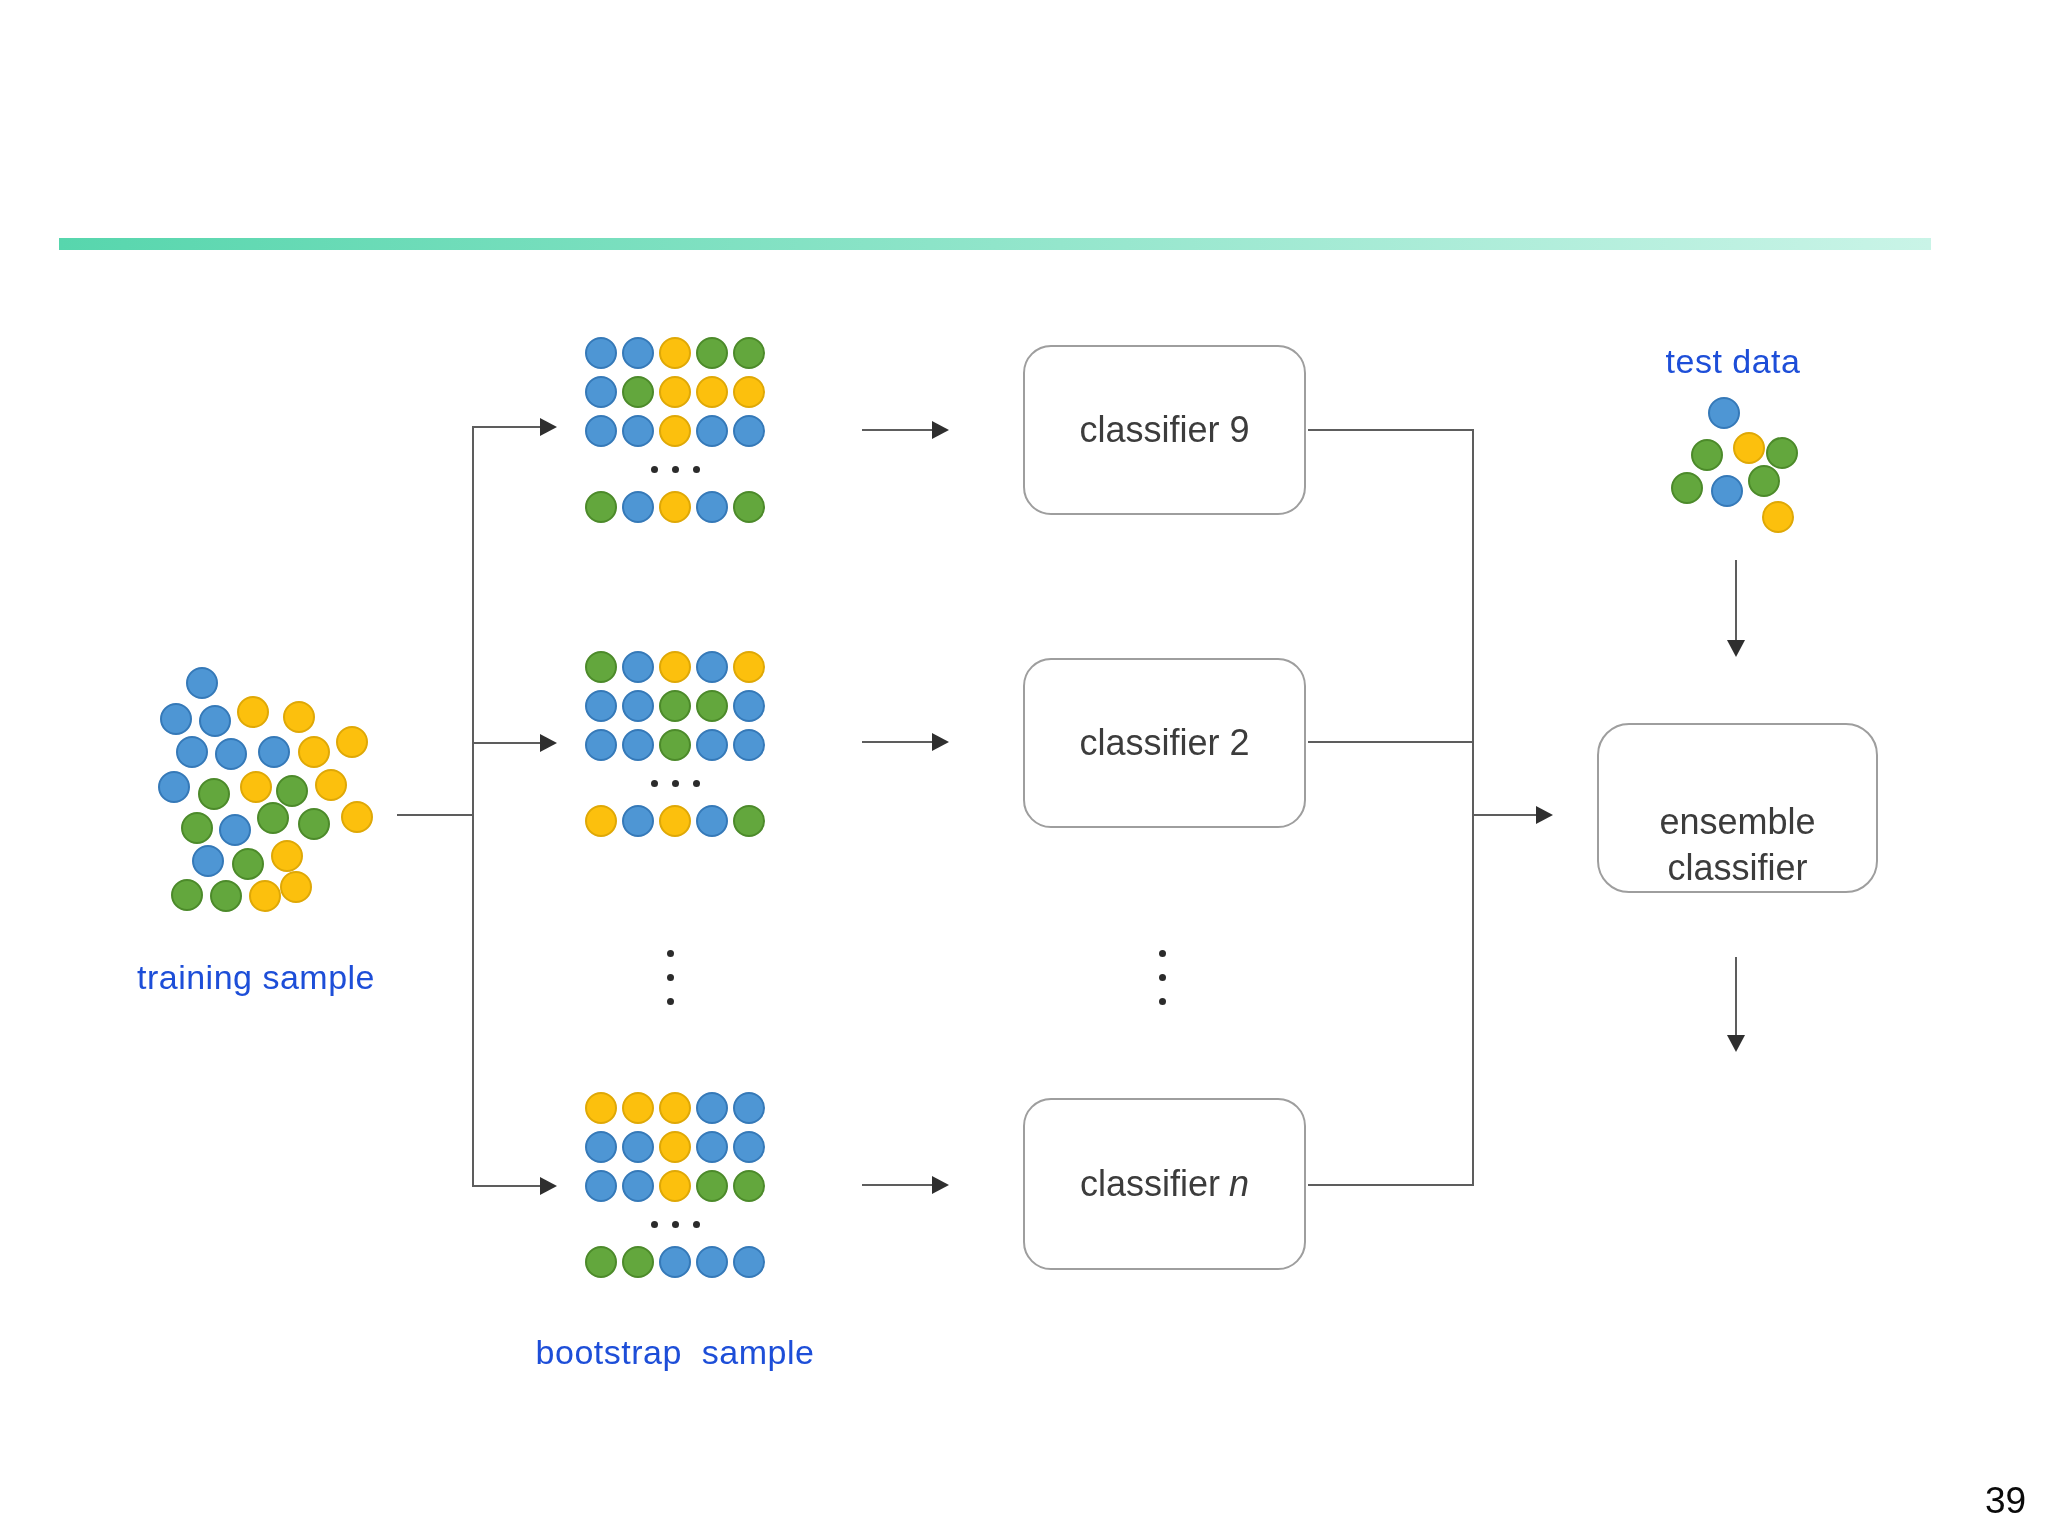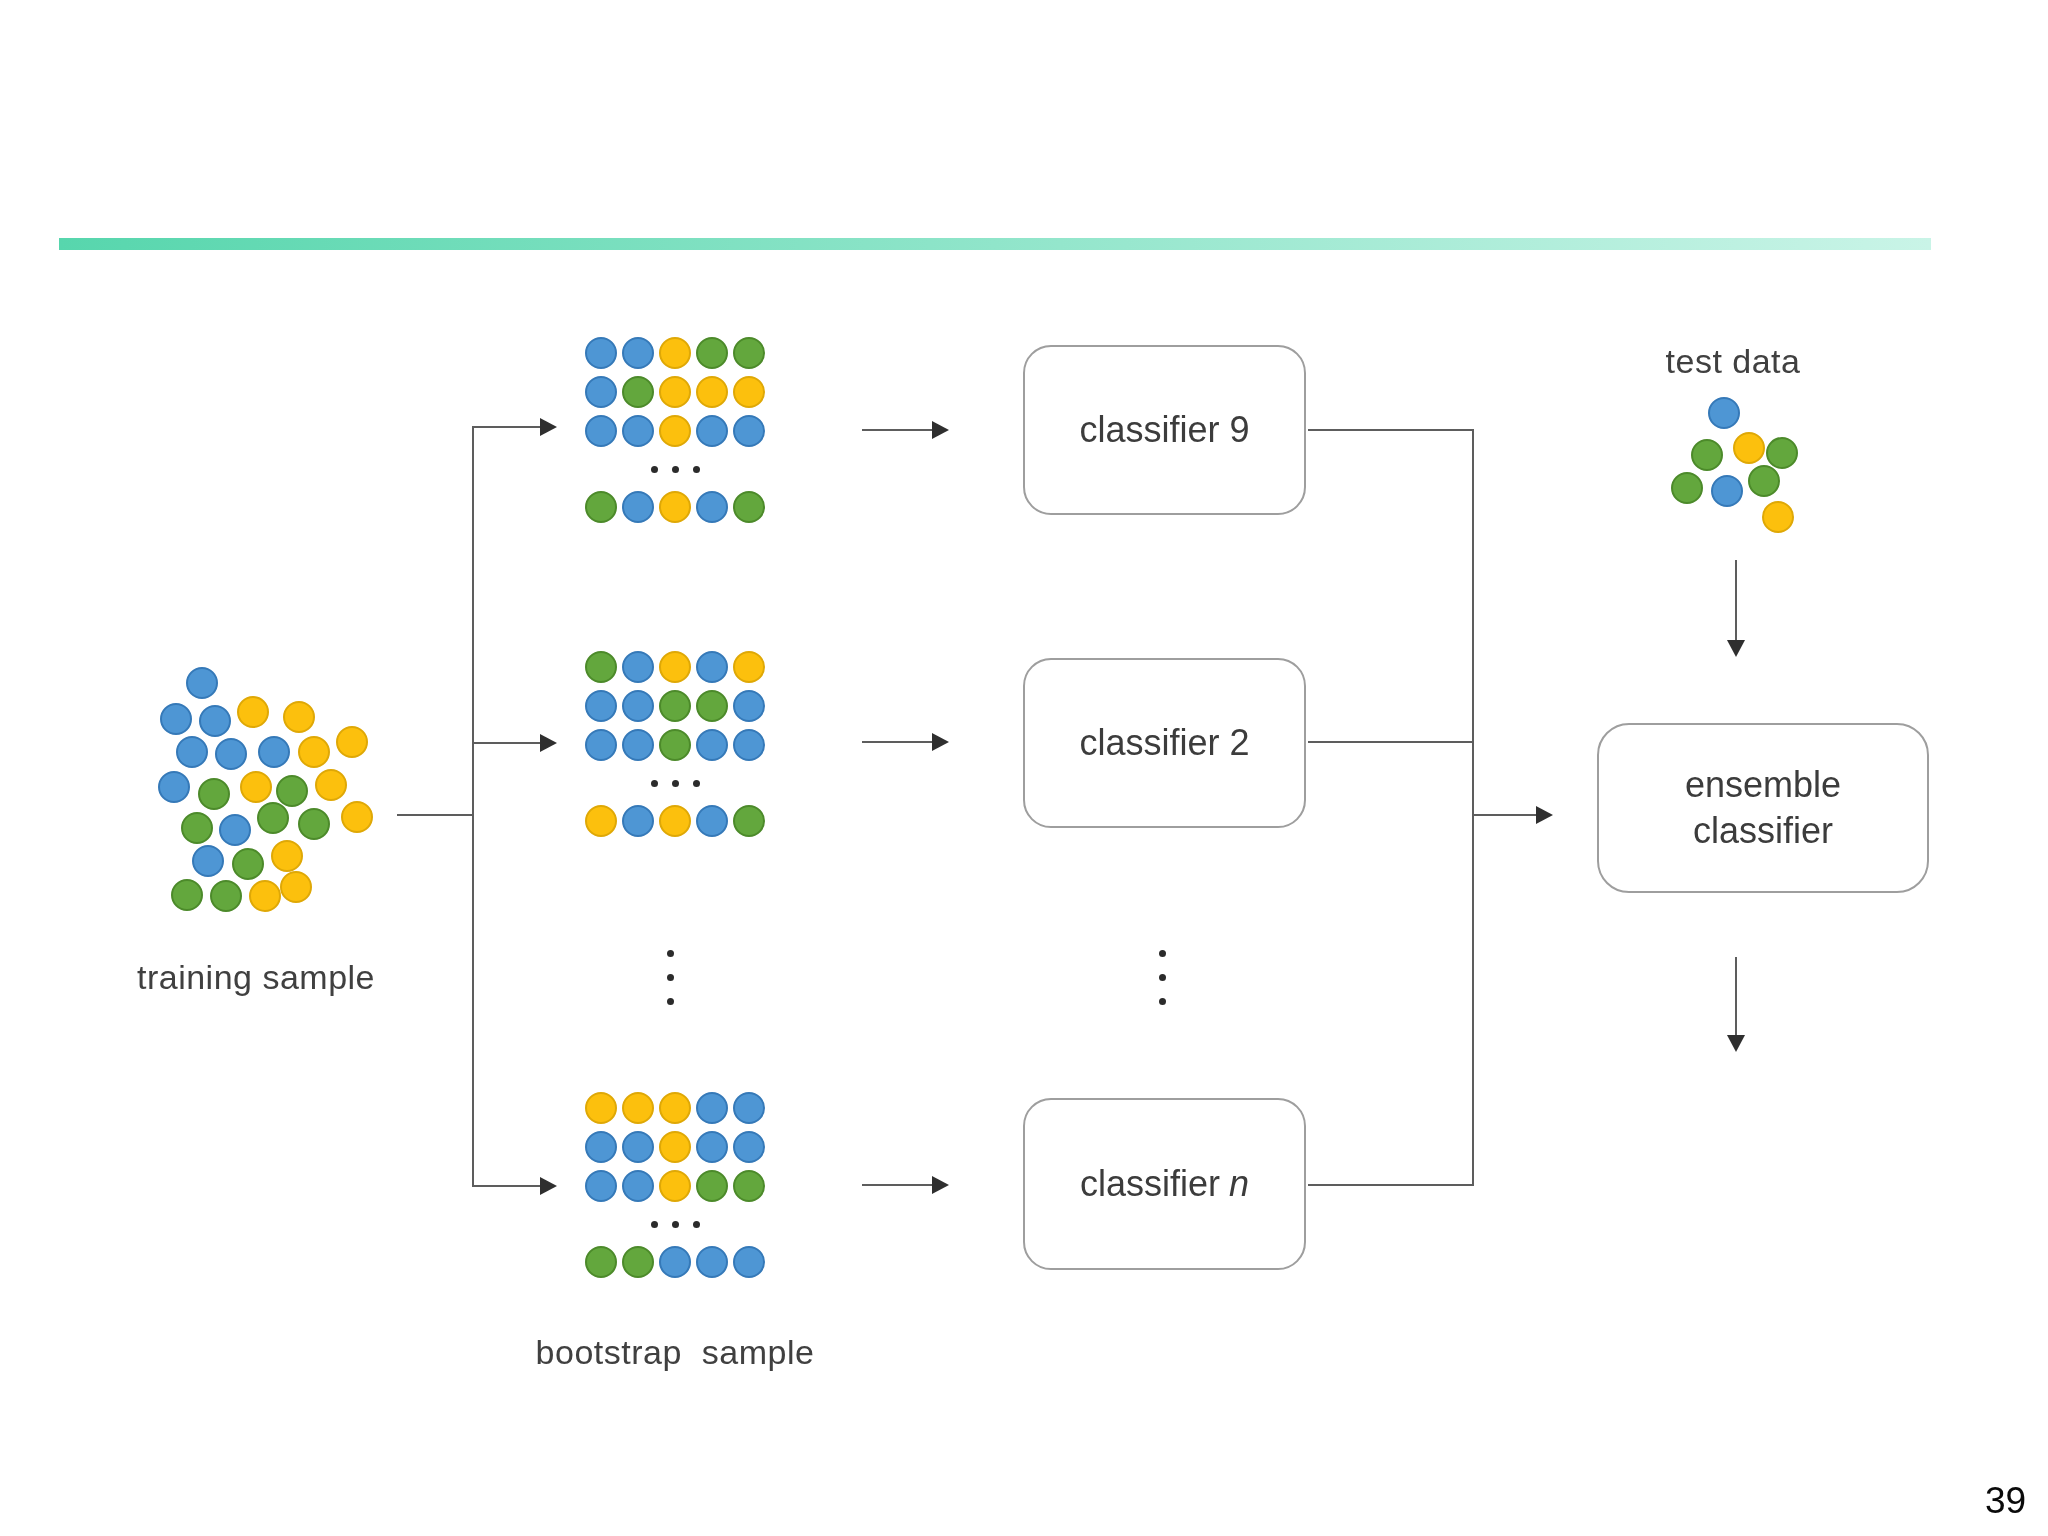--- a/index.html
+++ b/index.html
@@ -4,21 +4,21 @@
 <style>
   * { margin:0; padding:0; box-sizing:border-box; }
   html,body { background:#ffffff; }
   body { font-family:"Liberation Sans", sans-serif; }
   .slide {
     position:relative; width:2048px; height:1536px;
     background:#ffffff; overflow:hidden;
   }
   .accent-bar { position:absolute; left:59px; top:238px; width:1872px; height:12px; }
   .label {
-    position:absolute; color:#404040; font-size:34px; text-align:center;
+    position:absolute; color:#1d4ed8; font-size:34px; text-align:center;
     white-space:pre; letter-spacing:0.5px;
   }
   .cluster { position:absolute; }
   .dot {
     position:absolute; width:32px; height:32px; border-radius:50%;
     border:2px solid transparent;
   }
   .grid { position:absolute; display:flex; flex-direction:column; gap:7px; }
   .grid-row { display:flex; gap:5px; }
   .grid-dot { width:32px; height:32px; border-radius:50%; border:2px solid transparent; }
@@ -247,21 +247,21 @@
       <span class="dot" style="left: 106px; top: 42px; background: rgb(99, 167, 61); border-color: rgb(76, 138, 42);"></span>
       <span class="dot" style="left: 11px; top: 77px; background: rgb(99, 167, 61); border-color: rgb(76, 138, 42);"></span>
       <span class="dot" style="left: 51px; top: 80px; background: rgb(78, 150, 212); border-color: rgb(53, 121, 184);"></span>
       <span class="dot" style="left: 88px; top: 70px; background: rgb(99, 167, 61); border-color: rgb(76, 138, 42);"></span>
       <span class="dot" style="left: 102px; top: 106px; background: rgb(252, 192, 13); border-color: rgb(223, 168, 6);"></span>
     </div>
 
   <div class="vline" style="left:1735px; top:560px; height:80px;"></div>
   <div class="ah-down" style="left:1727px; top:640px;"></div>
 
-  <div class="box rounded two-line" style="left:1597px; top:723px; width:332px; height:170px; border-radius:32px;">
+  <div class="box rounded two-line" style="left:1597px; top:723px; width:281px; height:170px; border-radius:32px;align-items:flex-end;">
     <span><span>ensemble</span><br><span>classifier</span></span>
   </div>
 
   <div class="vline" style="left:1735px; top:957px; height:78px;"></div>
   <div class="ah-down" style="left:1727px; top:1035px;"></div>
 
 
   <div class="page-number" style="left:1985px; top:1480px;">39</div>
 
 </div>

